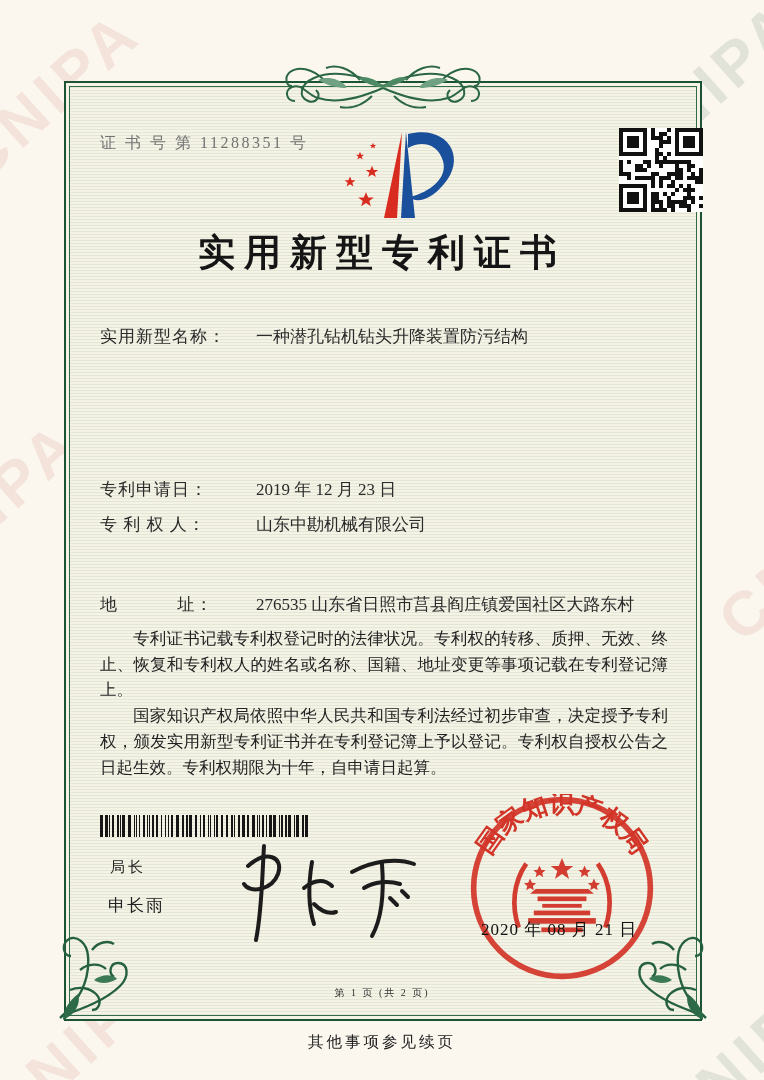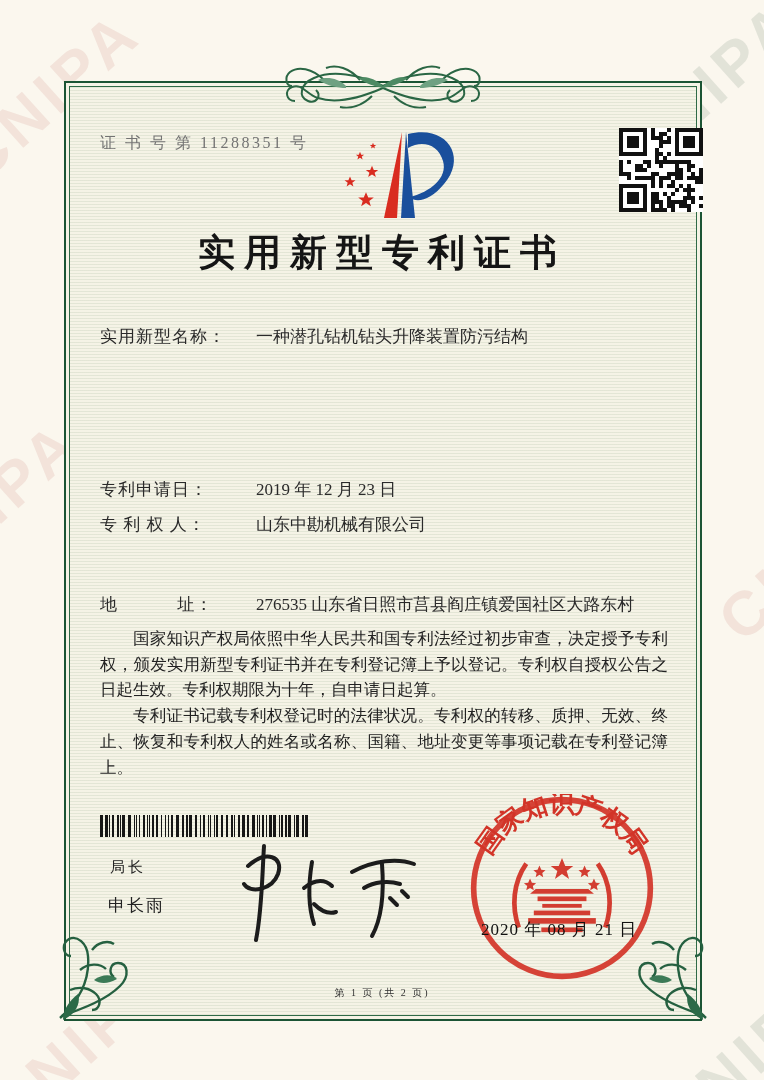--- a/index.html
+++ b/index.html
@@ -257,22 +257,22 @@
     <span class="lbl">专利申请日：</span><span>2019 年 12 月 23 日</span>
   </div>
   <div class="abs row" style="top:501px;margin-top:12px;">
     <span class="lbl">专 利 权 人：</span><span>山东中勘机械有限公司</span>
   </div>
   <div class="abs row" style="top:545px;margin-top:48px;">
     <span class="lbl">地　　　 址：</span><span>276535 山东省日照市莒县阎庄镇爱国社区大路东村</span>
   </div>
 
   <div class="abs paras">
+    <p>专利证书记载专利权登记时的法律状况。专利权的转移、质押、无效、终止、恢复和专利权人的姓名或名称、国籍、地址变更等事项记载在专利登记簿上。</p>
     <p>国家知识产权局依照中华人民共和国专利法经过初步审查，决定授予专利权，颁发实用新型专利证书并在专利登记簿上予以登记。专利权自授权公告之日起生效。专利权期限为十年，自申请日起算。</p>
-    <p>专利证书记载专利权登记时的法律状况。专利权的转移、质押、无效、终止、恢复和专利权人的姓名或名称、国籍、地址变更等事项记载在专利登记簿上。</p>
   </div>
 
   <svg class="abs svgbox" id="barcode" style="left:100px;top:815px;" width="212" height="22" viewBox="0 0 212 22">
       <rect x="0" y="0" width="3" height="22" fill="#161616"></rect>
       <rect x="5" y="0" width="3" height="22" fill="#161616"></rect>
       <rect x="9" y="0" width="1" height="22" fill="#161616"></rect>
       <rect x="12" y="0" width="2" height="22" fill="#161616"></rect>
       <rect x="17" y="0" width="2" height="22" fill="#161616"></rect>
       <rect x="20" y="0" width="1" height="22" fill="#161616"></rect>
       <rect x="22" y="0" width="3" height="22" fill="#161616"></rect>
@@ -362,14 +362,15 @@
       <rect x="-36" y="20" width="72" height="6"></rect>
       <path d="M-46,30 C-54,8 -52,-18 -38,-38" stroke="#d23428" stroke-width="5" fill="none"></path>
       <path d="M46,30 C54,8 52,-18 38,-38" stroke="#d23428" stroke-width="5" fill="none"></path>
       <rect x="-22" y="30" width="44" height="5"></rect>
     </g>
   </svg>
   <div class="abs seal-date">2020 年 08 月 21 日</div>
 
   <div class="abs pageno">第 1 页 (共 2 页)</div>
 
+  <div class="abs footer">其他事项参见续页</div>
 
 </div>
 
 </body></html>

